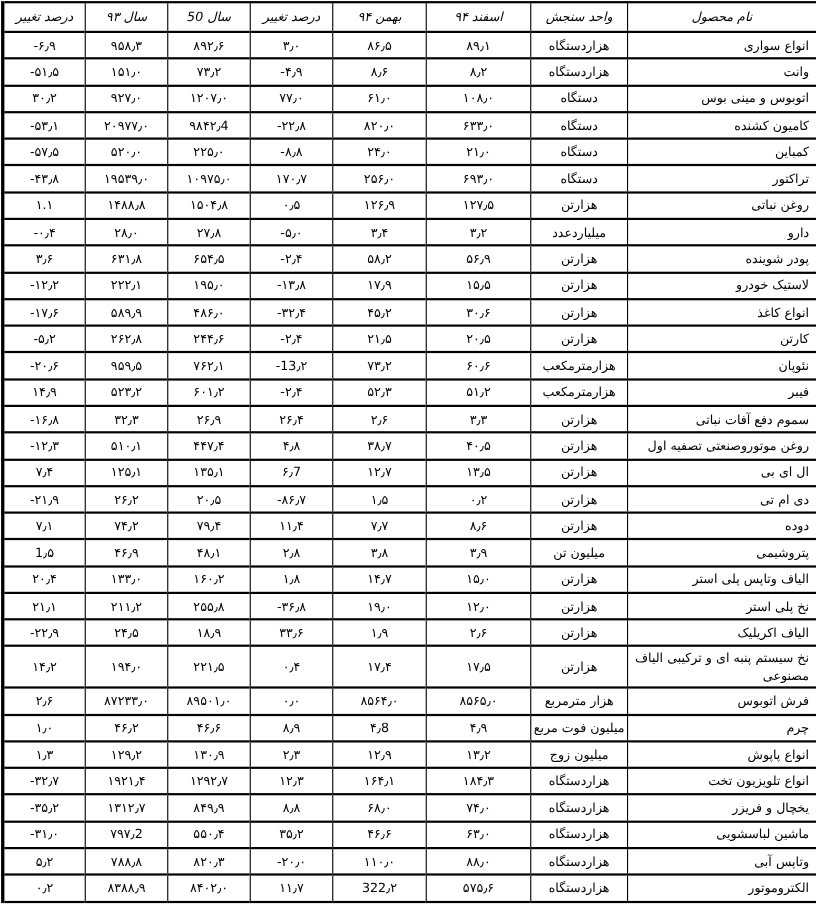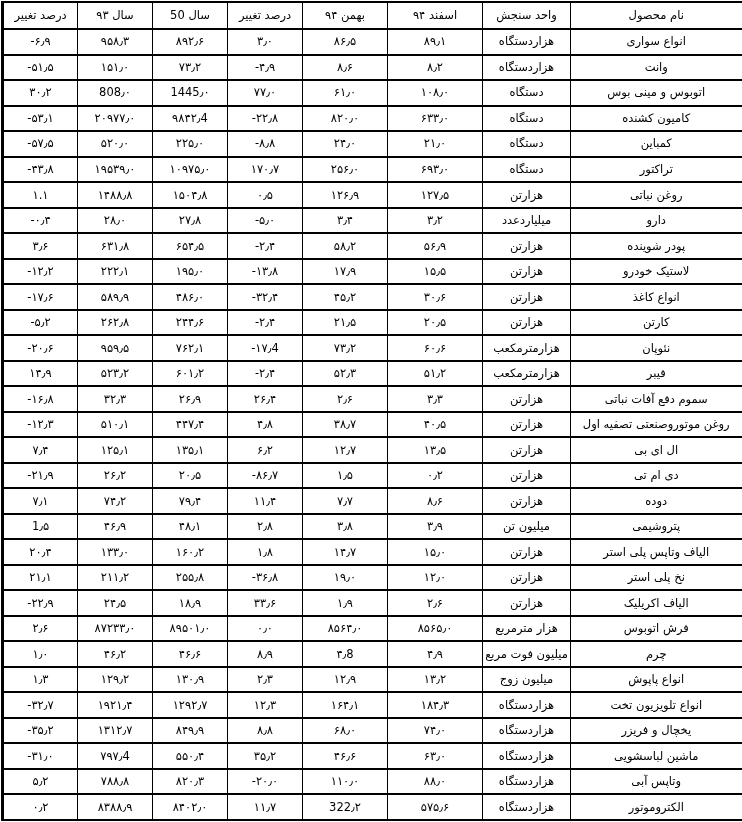--- a/index.html
+++ b/index.html
@@ -18,24 +18,24 @@
     border:1px solid #000;
     border-bottom-width:2px;
     text-align:center;
     vertical-align:middle;
     font-size:11.5px;
     font-weight:normal;
     padding:1px 2px;
     line-height:1.45;
     overflow:hidden;
   }
-  thead th { height:27px; }
+  thead th { height:27px;font-style:italic; }
   tbody td { height:24px; }
   td.num { direction:ltr; unicode-bidi:embed; letter-spacing:0; }
-  td.name { padding:1px 6px; }
+  td.name { padding:1px 6px;text-align:right; }
 </style>
 </head>
 <body>
 
 <table>
   <colgroup>
     <col style="width:172px">
     <col style="width:88px">
     <col style="width:95px">
     <col style="width:85px">
@@ -76,22 +76,22 @@
         <td class="num">۷۳٫۲</td>
         <td class="num">۱۵۱٫۰</td>
         <td class="num">-۵۱٫۵</td>
       </tr>
       <tr>
         <td class="name">اتوبوس و مینی بوس</td>
         <td class="unit">دستگاه</td>
         <td class="num">۱۰۸٫۰</td>
         <td class="num">۶۱٫۰</td>
         <td class="num">۷۷٫۰</td>
-        <td class="num">1445٫۰</td>
-        <td class="num">808٫۰</td>
+        <td class="num">۱۲۰۷٫۰</td>
+        <td class="num">۹۲۷٫۰</td>
         <td class="num">۳۰٫۲</td>
       </tr>
       <tr>
         <td class="name">کامیون کشنده</td>
         <td class="unit">دستگاه</td>
         <td class="num">۶۳۳٫۰</td>
         <td class="num">۸۲۰٫۰</td>
         <td class="num">-۲۲٫۸</td>
         <td class="num">۹۸۴۲٫4</td>
         <td class="num">۲۰۹۷۷٫۰</td>
@@ -175,21 +175,21 @@
         <td class="num">-۲٫۴</td>
         <td class="num">۲۴۴٫۶</td>
         <td class="num">۲۶۲٫۸</td>
         <td class="num">-۵٫۲</td>
       </tr>
       <tr>
         <td class="name">نئوپان</td>
         <td class="unit">هزارمترمکعب</td>
         <td class="num">۶۰٫۶</td>
         <td class="num">۷۳٫۲</td>
-        <td class="num">-۱۷٫4</td>
+        <td class="num">-13٫۲</td>
         <td class="num">۷۶۲٫۱</td>
         <td class="num">۹۵۹٫۵</td>
         <td class="num">-۲۰٫۶</td>
       </tr>
       <tr>
         <td class="name">فیبر</td>
         <td class="unit">هزارمترمکعب</td>
         <td class="num">۵۱٫۲</td>
         <td class="num">۵۲٫۳</td>
         <td class="num">-۲٫۴</td>
@@ -215,21 +215,21 @@
         <td class="num">۴٫۸</td>
         <td class="num">۴۴۷٫۴</td>
         <td class="num">۵۱۰٫۱</td>
         <td class="num">-۱۲٫۳</td>
       </tr>
       <tr>
         <td class="name">ال ای بی</td>
         <td class="unit">هزارتن</td>
         <td class="num">۱۳٫۵</td>
         <td class="num">۱۲٫۷</td>
-        <td class="num">۶٫۲</td>
+        <td class="num">۶٫7</td>
         <td class="num">۱۳۵٫۱</td>
         <td class="num">۱۲۵٫۱</td>
         <td class="num">۷٫۴</td>
       </tr>
       <tr>
         <td class="name">دی ام تی</td>
         <td class="unit">هزارتن</td>
         <td class="num">۰٫۲</td>
         <td class="num">۱٫۵</td>
         <td class="num">-۸۶٫۷</td>
@@ -281,20 +281,30 @@
         <td class="name">الیاف اکریلیک</td>
         <td class="unit">هزارتن</td>
         <td class="num">۲٫۶</td>
         <td class="num">۱٫۹</td>
         <td class="num">۳۳٫۶</td>
         <td class="num">۱۸٫۹</td>
         <td class="num">۲۴٫۵</td>
         <td class="num">-۲۲٫۹</td>
       </tr>
       <tr>
+        <td class="name">نخ سیستم پنبه ای و ترکیبی الیاف مصنوعی</td>
+        <td class="unit">هزارتن</td>
+        <td class="num">۱۷٫۵</td>
+        <td class="num">۱۷٫۴</td>
+        <td class="num">۰٫۴</td>
+        <td class="num">۲۲۱٫۵</td>
+        <td class="num">۱۹۴٫۰</td>
+        <td class="num">۱۴٫۲</td>
+      </tr>
+      <tr>
         <td class="name">فرش اتوبوس</td>
         <td class="unit">هزار مترمربع</td>
         <td class="num">۸۵۶۵٫۰</td>
         <td class="num">۸۵۶۴٫۰</td>
         <td class="num">۰٫۰</td>
         <td class="num">۸۹۵۰۱٫۰</td>
         <td class="num">۸۷۲۳۳٫۰</td>
         <td class="num">۲٫۶</td>
       </tr>
       <tr>
@@ -337,21 +347,21 @@
         <td class="num">۱۳۱۲٫۷</td>
         <td class="num">-۳۵٫۲</td>
       </tr>
       <tr>
         <td class="name">ماشین لباسشویی</td>
         <td class="unit">هزاردستگاه</td>
         <td class="num">۶۳٫۰</td>
         <td class="num">۴۶٫۶</td>
         <td class="num">۳۵٫۲</td>
         <td class="num">۵۵۰٫۴</td>
-        <td class="num">۷۹۷٫4</td>
+        <td class="num">۷۹۷٫2</td>
         <td class="num">-۳۱٫۰</td>
       </tr>
       <tr>
         <td class="name">وتاپس آبی</td>
         <td class="unit">هزاردستگاه</td>
         <td class="num">۸۸٫۰</td>
         <td class="num">۱۱۰٫۰</td>
         <td class="num">-۲۰٫۰</td>
         <td class="num">۸۲۰٫۳</td>
         <td class="num">۷۸۸٫۸</td>

